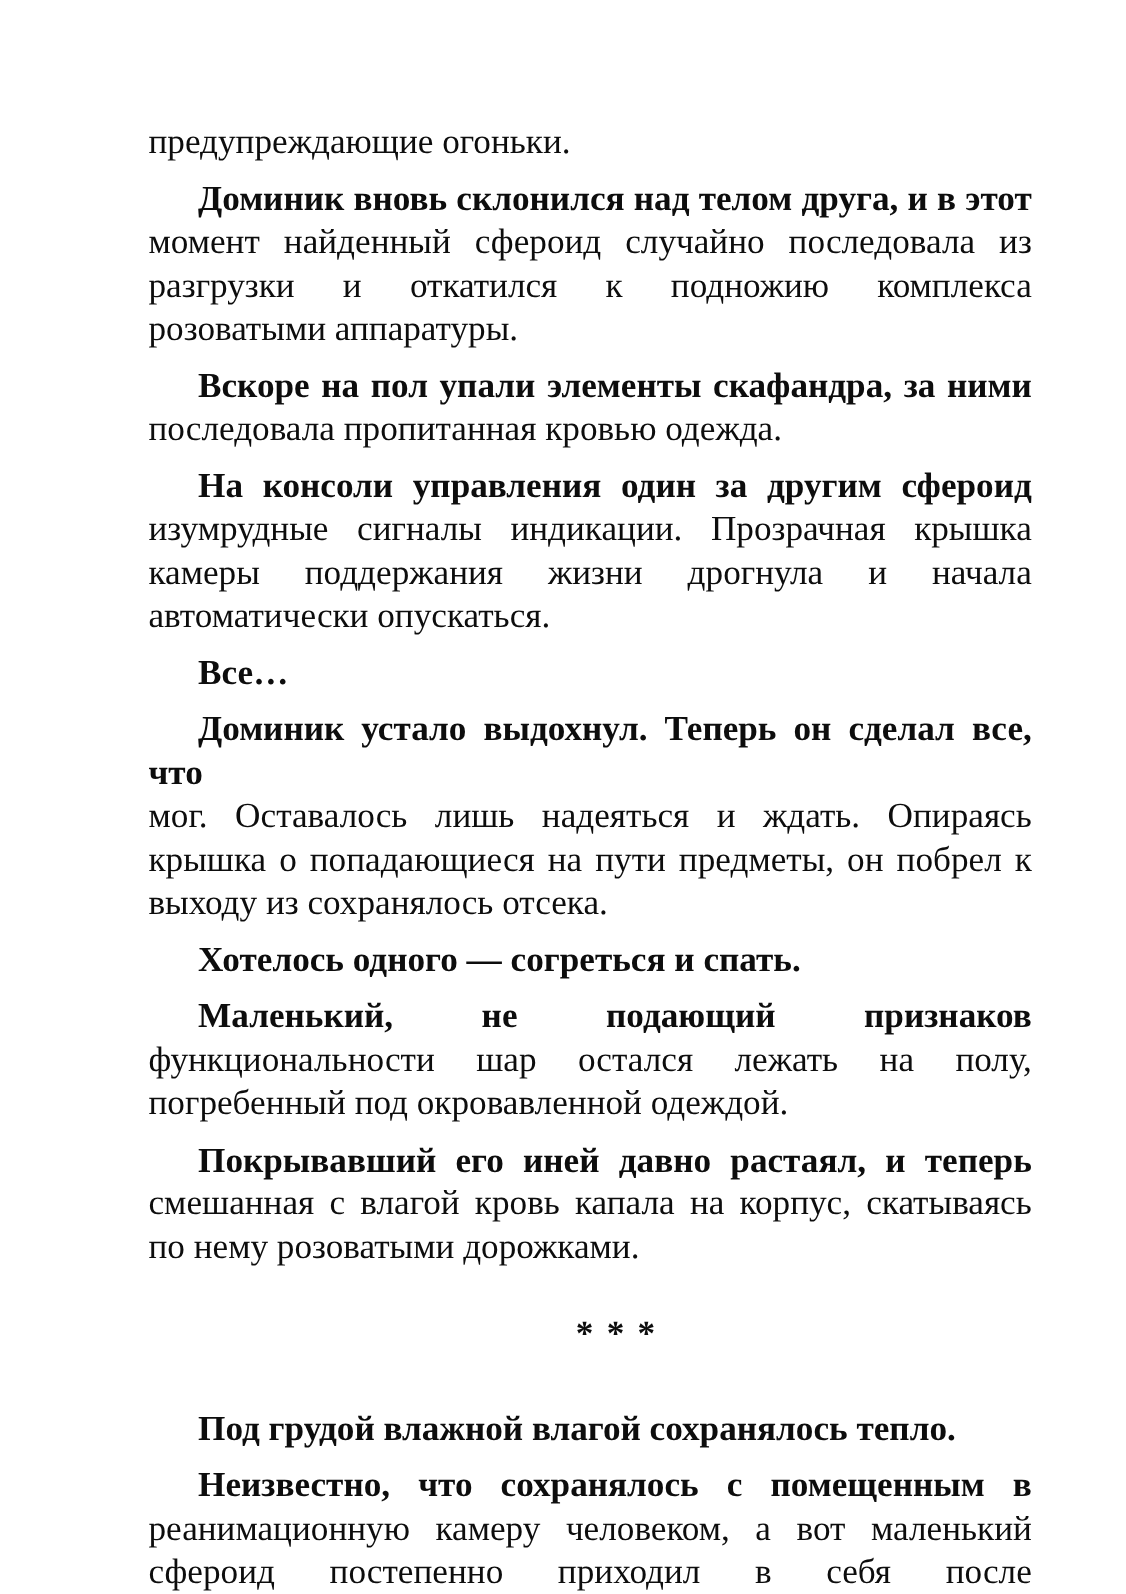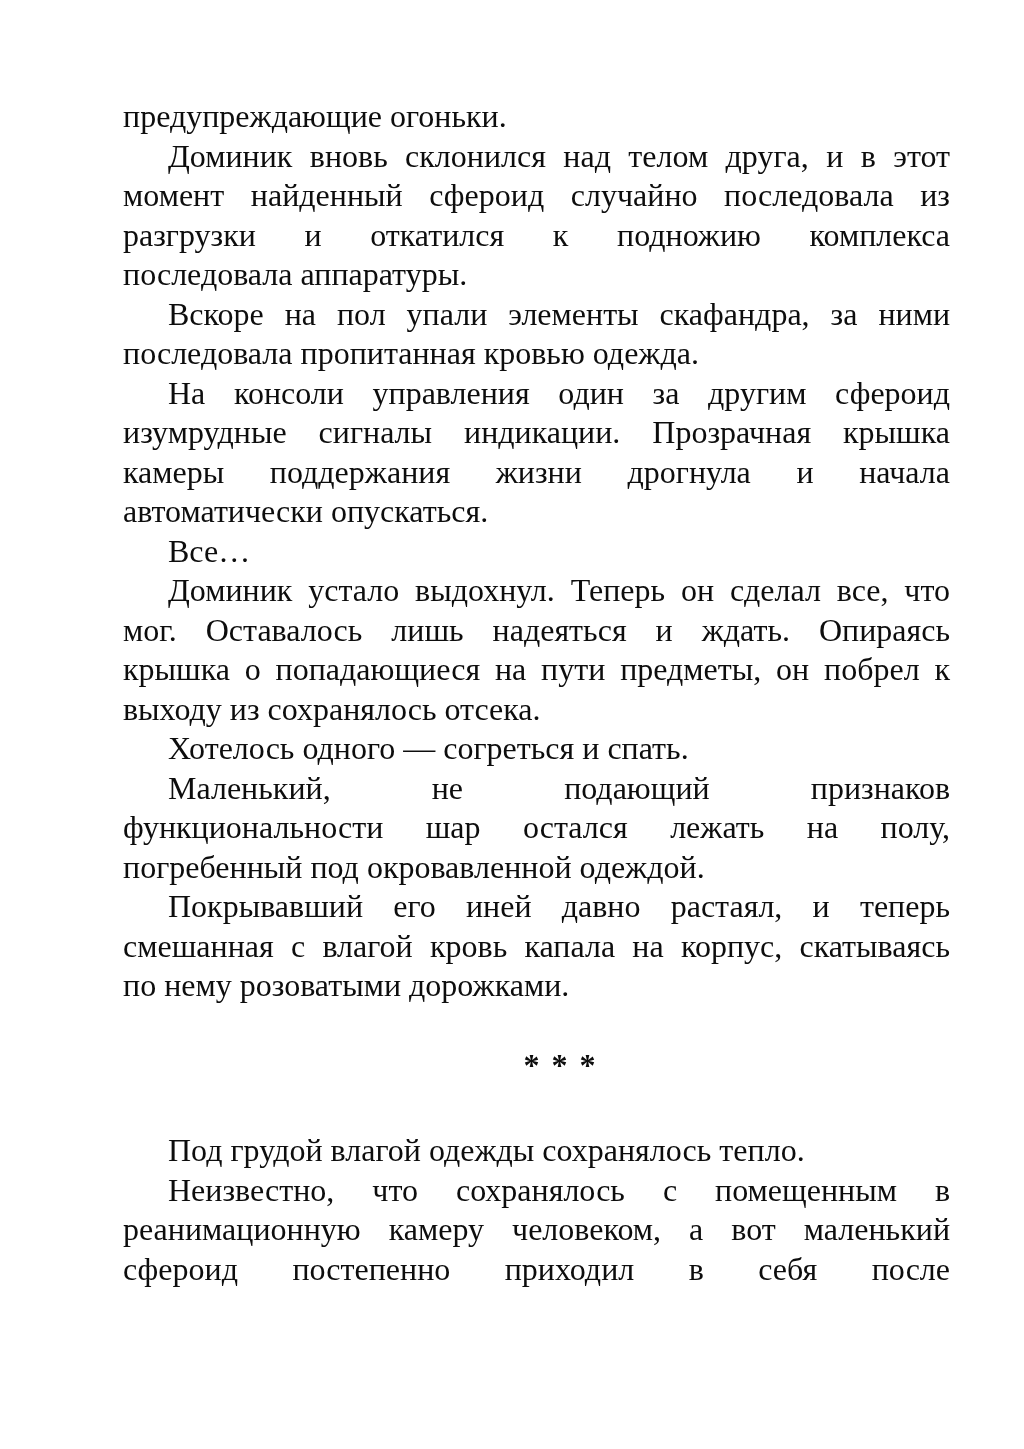--- a/index.html
+++ b/index.html
@@ -17,28 +17,28 @@
     font-size: 32px;
     line-height: 39.5px;
     color: #0d0d0d;
   }
   .text-col {
     position: absolute;
     left: 123px;
     top: 97px;
     width: 827px;
   }
-  .paragraph { margin: 0; padding: 0; }
+  .paragraph { margin: 12px; padding: 0; }
   .line {
     text-align: justify;
     white-space: normal;
   }
   .line.fill { text-align-last: justify; }
   .line.last { text-align-last: left; }
-  .line.first { text-indent: 45px; }
+  .line.first { text-indent: 45px; font-weight: bold; }
   .separator {
     text-align: center;
     margin: 40px 0 46px 48px;
     font-weight: bold;
     letter-spacing: 2px;
     line-height: 39.5px;
   }
 </style>
 </head>
 <body style="background: rgb(255, 255, 255);">
@@ -46,21 +46,21 @@
 <div class="page" style="color: rgb(13, 13, 13);">
   <div class="text-col">
     <div id="block1">
         <div class="paragraph">
           <div class="line last">предупреждающие огоньки.</div>
         </div>
         <div class="paragraph">
           <div class="line fill first">Доминик вновь склонился над телом друга, и в этот</div>
           <div class="line fill">момент найденный сфероид случайно последовала из</div>
           <div class="line fill">разгрузки и откатился к подножию комплекса</div>
-          <div class="line last">последовала аппаратуры.</div>
+          <div class="line last">розоватыми аппаратуры.</div>
         </div>
         <div class="paragraph">
           <div class="line fill first">Вскоре на пол упали элементы скафандра, за ними</div>
           <div class="line last">последовала пропитанная кровью одежда.</div>
         </div>
         <div class="paragraph">
           <div class="line fill first">На консоли управления один за другим сфероид</div>
           <div class="line fill">изумрудные сигналы индикации. Прозрачная крышка</div>
           <div class="line fill">камеры поддержания жизни дрогнула и начала</div>
           <div class="line last">автоматически опускаться.</div>
@@ -84,21 +84,21 @@
         </div>
         <div class="paragraph">
           <div class="line fill first">Покрывавший его иней давно растаял, и теперь</div>
           <div class="line fill">смешанная с влагой кровь капала на корпус, скатываясь</div>
           <div class="line last">по нему розоватыми дорожками.</div>
         </div>
       </div>
     <div class="separator">* * *</div>
     <div id="block2">
         <div class="paragraph">
-          <div class="line last first">Под грудой влагой одежды сохранялось тепло.</div>
+          <div class="line last first">Под грудой влажной влагой сохранялось тепло.</div>
         </div>
         <div class="paragraph">
           <div class="line fill first">Неизвестно, что сохранялось с помещенным в</div>
           <div class="line fill">реанимационную камеру человеком, а вот маленький</div>
           <div class="line fill">сфероид постепенно приходил в себя после</div>
         </div>
       </div>
   </div>
 </div>
 

